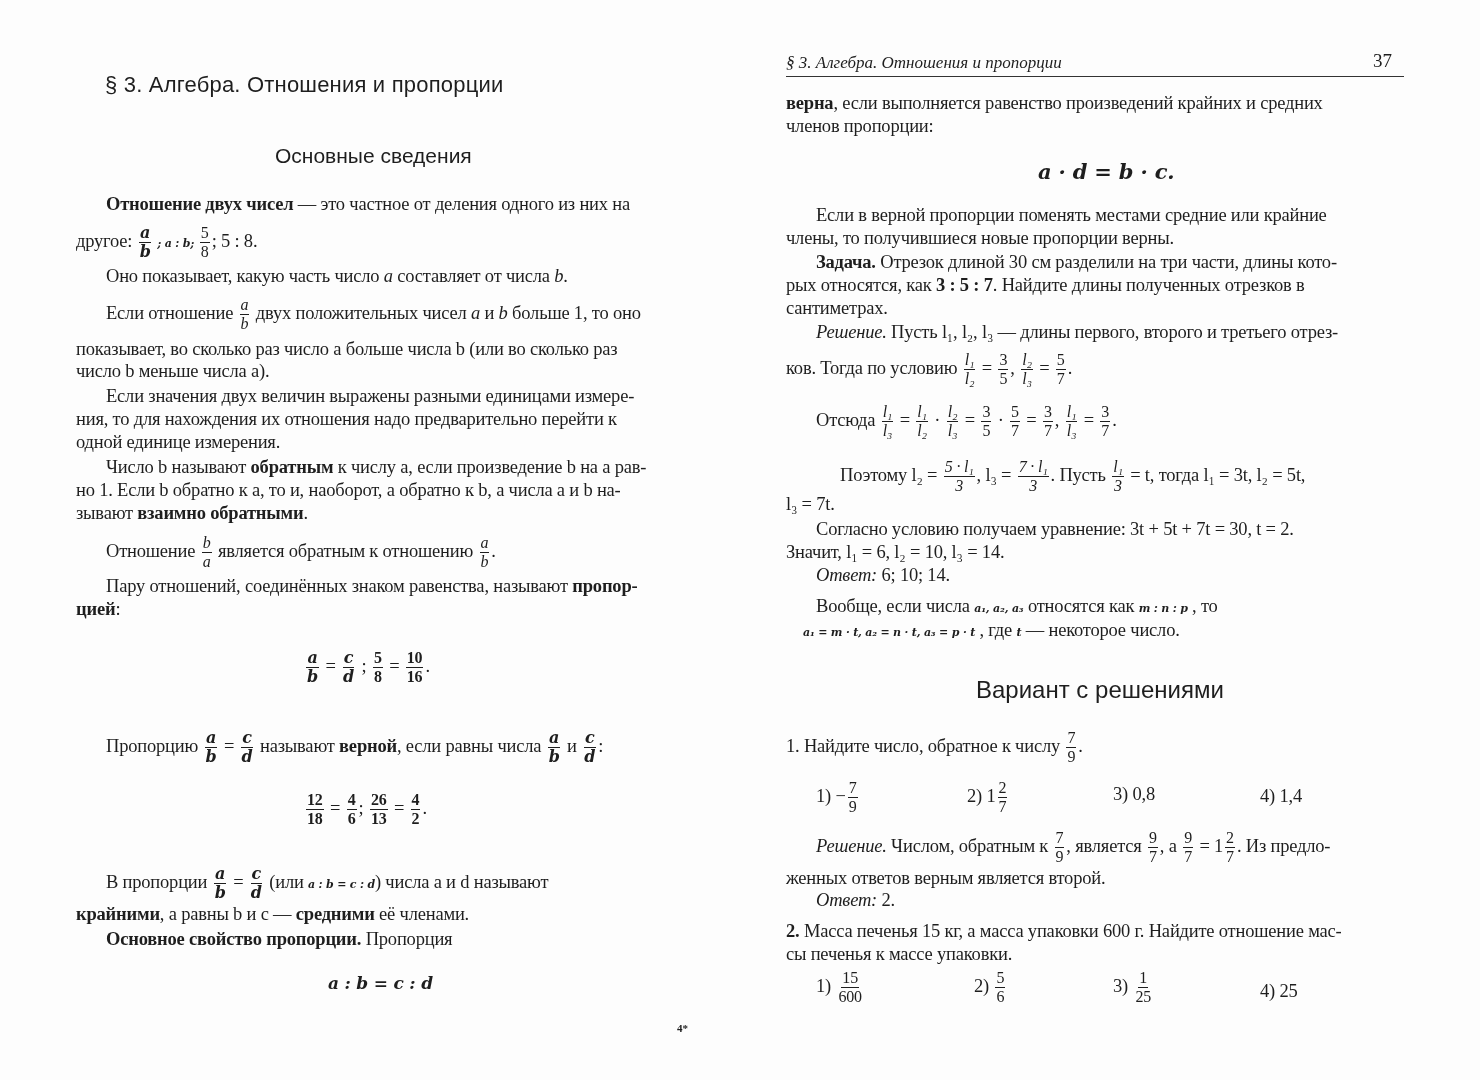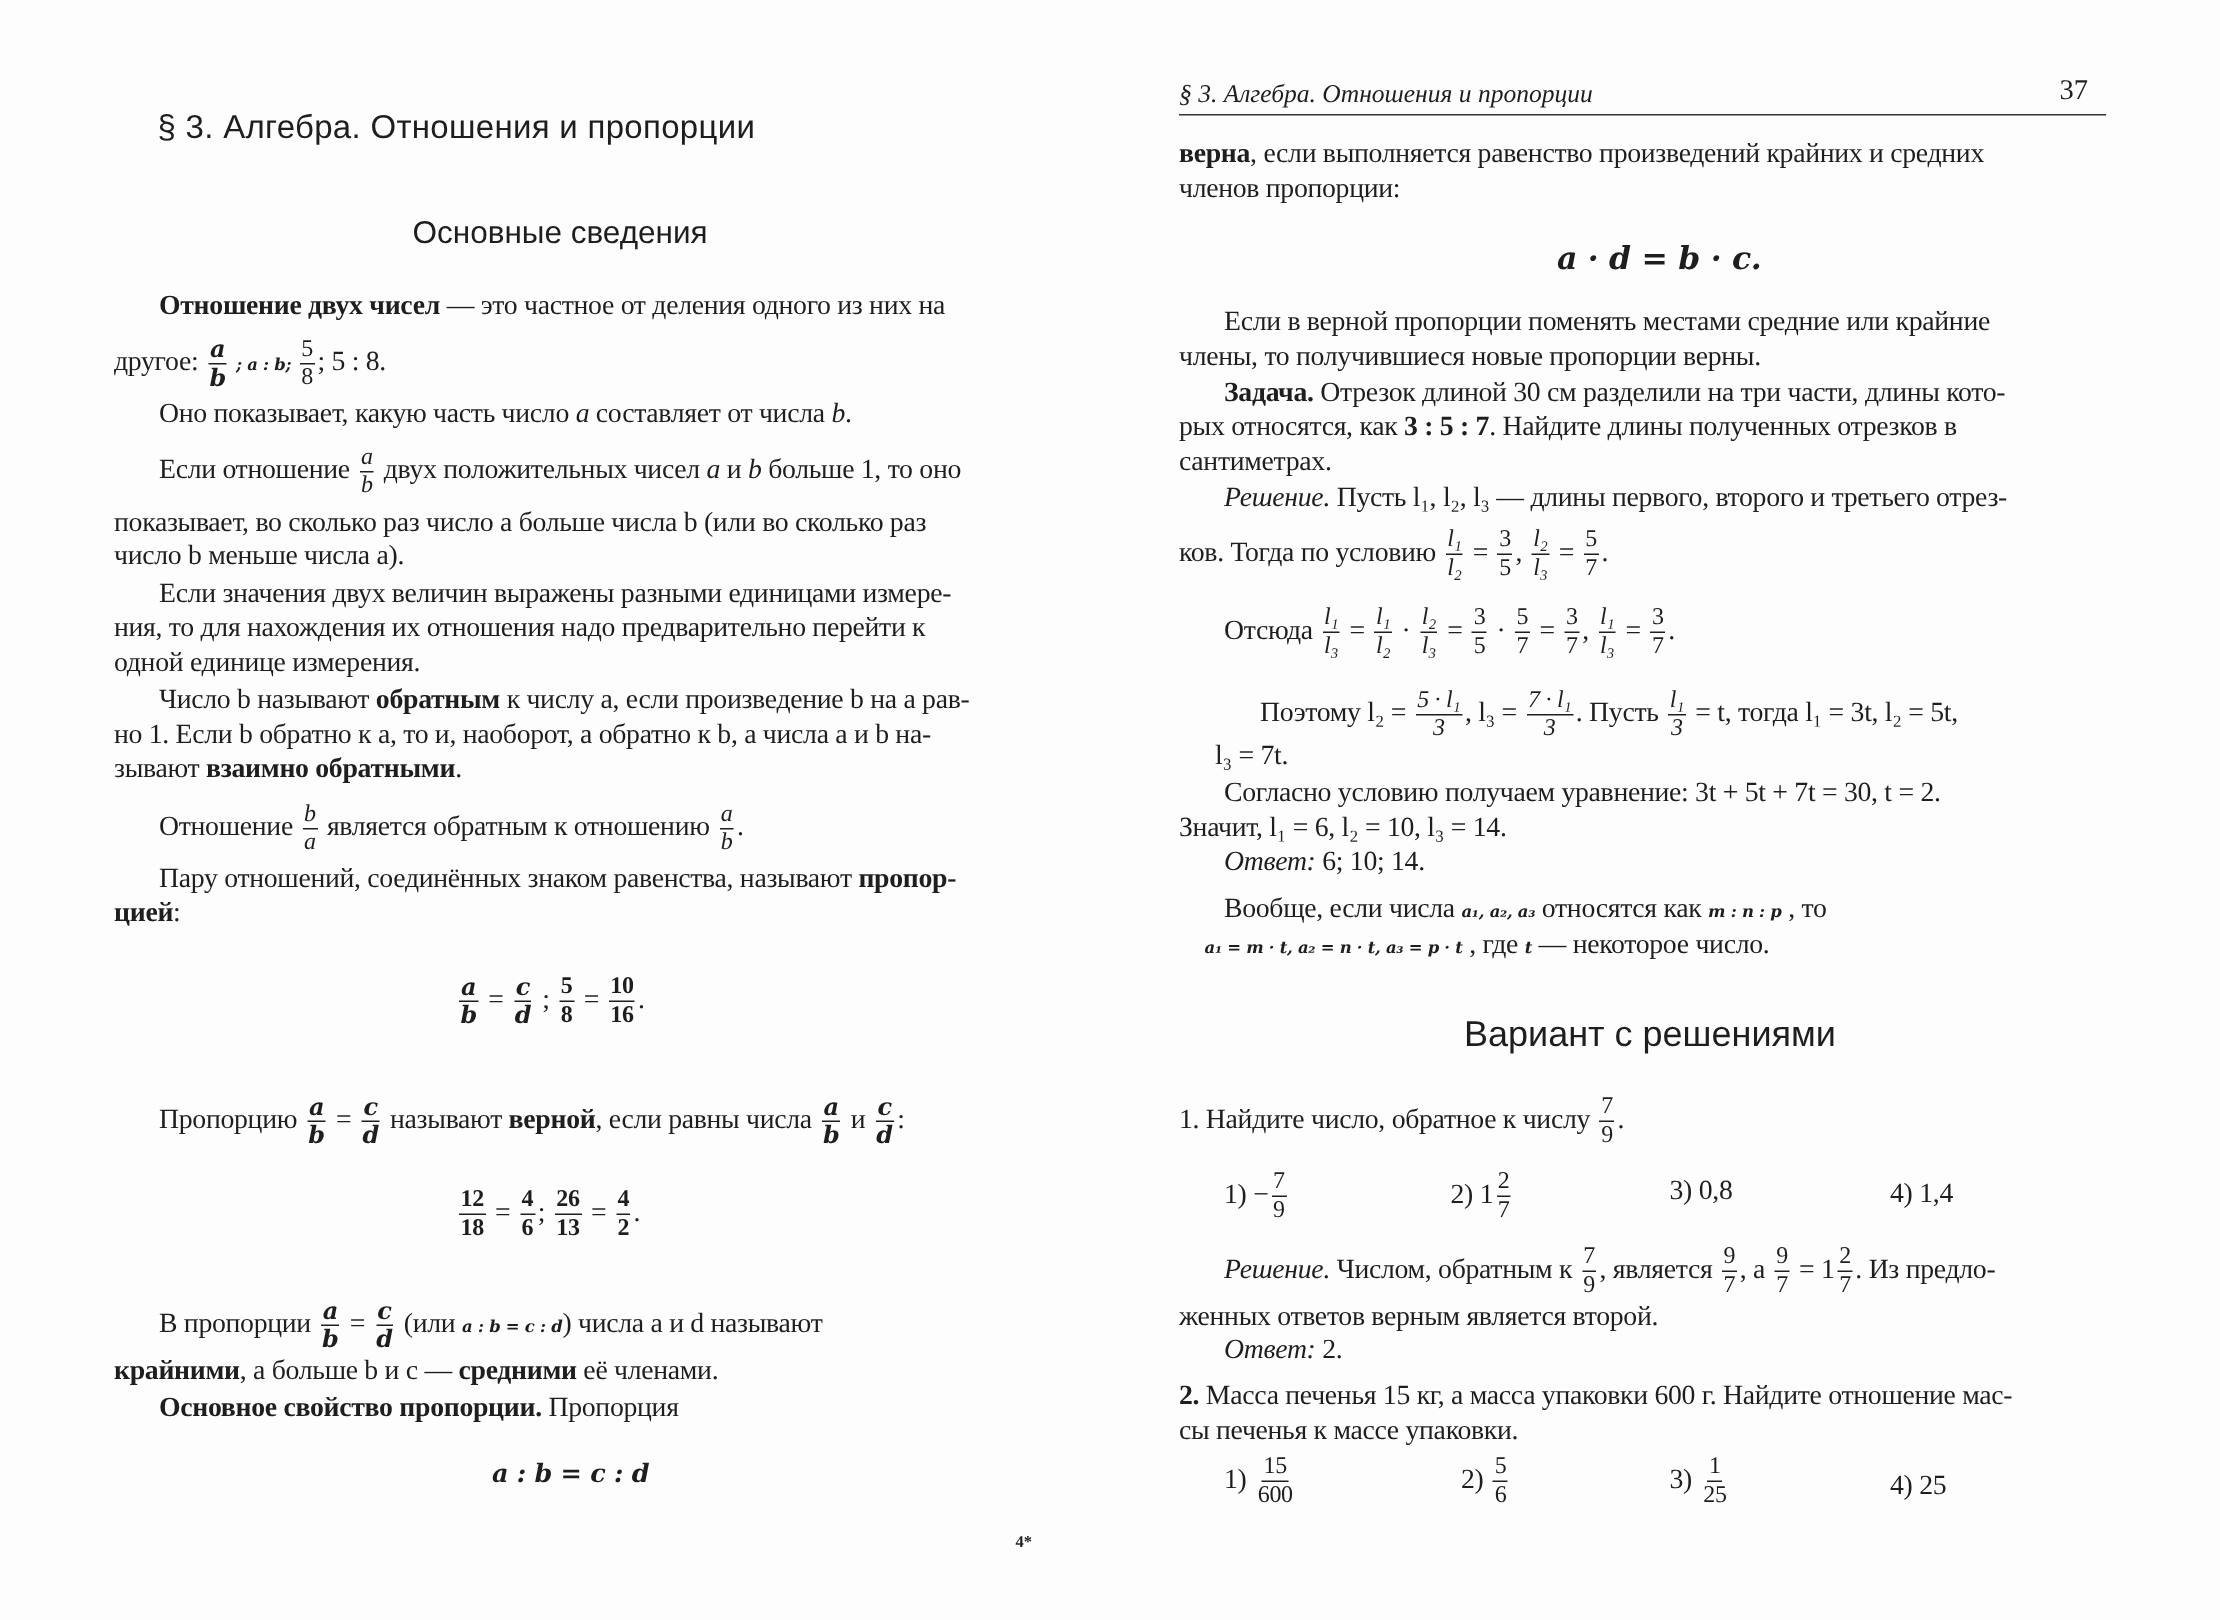--- a/index.html
+++ b/index.html
@@ -140,21 +140,21 @@
   <div class="abs txt" style="left:106px;top:866px;">
     <span>В пропорции </span><span class="frac bold">
         <span>a</span>
         <span>b</span>
       </span><span> = </span><span class="frac bold">
         <span>c</span>
         <span>d</span>
       </span><span> (или </span><span class="mb">a : b = c : d</span><span>) числа a и d называют</span>
   </div>
   <div class="abs txt" style="left:76px;top:903px;">
-    <span class="b">крайними</span><span>, а больше b и c — </span><span class="b">средними</span><span> её членами.</span>
+    <span class="b">крайними</span><span>, а равны b и c — </span><span class="b">средними</span><span> её членами.</span>
   </div>
   <div class="abs txt" style="left:106px;top:928px;">
     <span class="b">Основное свойство пропорции.</span><span> Пропорция</span>
   </div>
   <div class="abs txt mb" style="left:328px;top:972px;font-size:17px;">a : b = c : d</div>
   <div class="abs" style="left:677px;top:1022px;font-size:11px;font-weight:bold;">4*</div>
 </div>
 
 <div class="page page-right">
   <div class="abs running" style="left:46px;top:53px;">§ 3.  Алгебра. Отношения и пропорции</div>
@@ -228,21 +228,21 @@
         <span>5 · l₁</span>
         <span>3</span>
       </span><span>, l₃ = </span><span class="frac ital">
         <span>7 · l₁</span>
         <span>3</span>
       </span><span>. Пусть </span><span class="frac ital">
         <span>l₁</span>
         <span>3</span>
       </span><span> = t, тогда l₁ = 3t, l₂ = 5t,</span>
   </div>
-  <div class="abs txt" style="left:46px;top:493px;margin-left:24px;">l₃ = 7t.</div>
+  <div class="abs txt" style="left:46px;top:493px;">l₃ = 7t.</div>
   <div class="abs txt" style="left:76px;top:518px;">Согласно условию получаем уравнение: 3t + 5t + 7t = 30, t = 2.</div>
   <div class="abs txt" style="left:46px;top:541px;">Значит, l₁ = 6, l₂ = 10, l₃ = 14.</div>
   <div class="abs txt" style="left:76px;top:564px;">
     <span class="i">Ответ:</span><span> 6; 10; 14.</span>
   </div>
 
   <div class="abs txt" style="left:76px;top:595px;">
     <span>Вообще, если числа </span><span class="mb">a₁, a₂, a₃</span><span>  относятся как </span><span class="mb">m : n : p</span><span> , то</span>
   </div>
   <div class="abs txt" style="left:63px;top:619px;">

